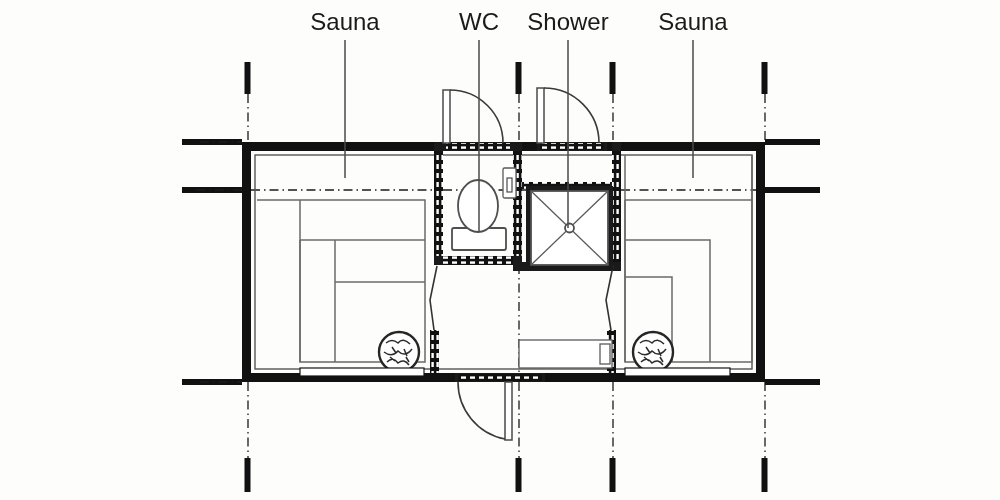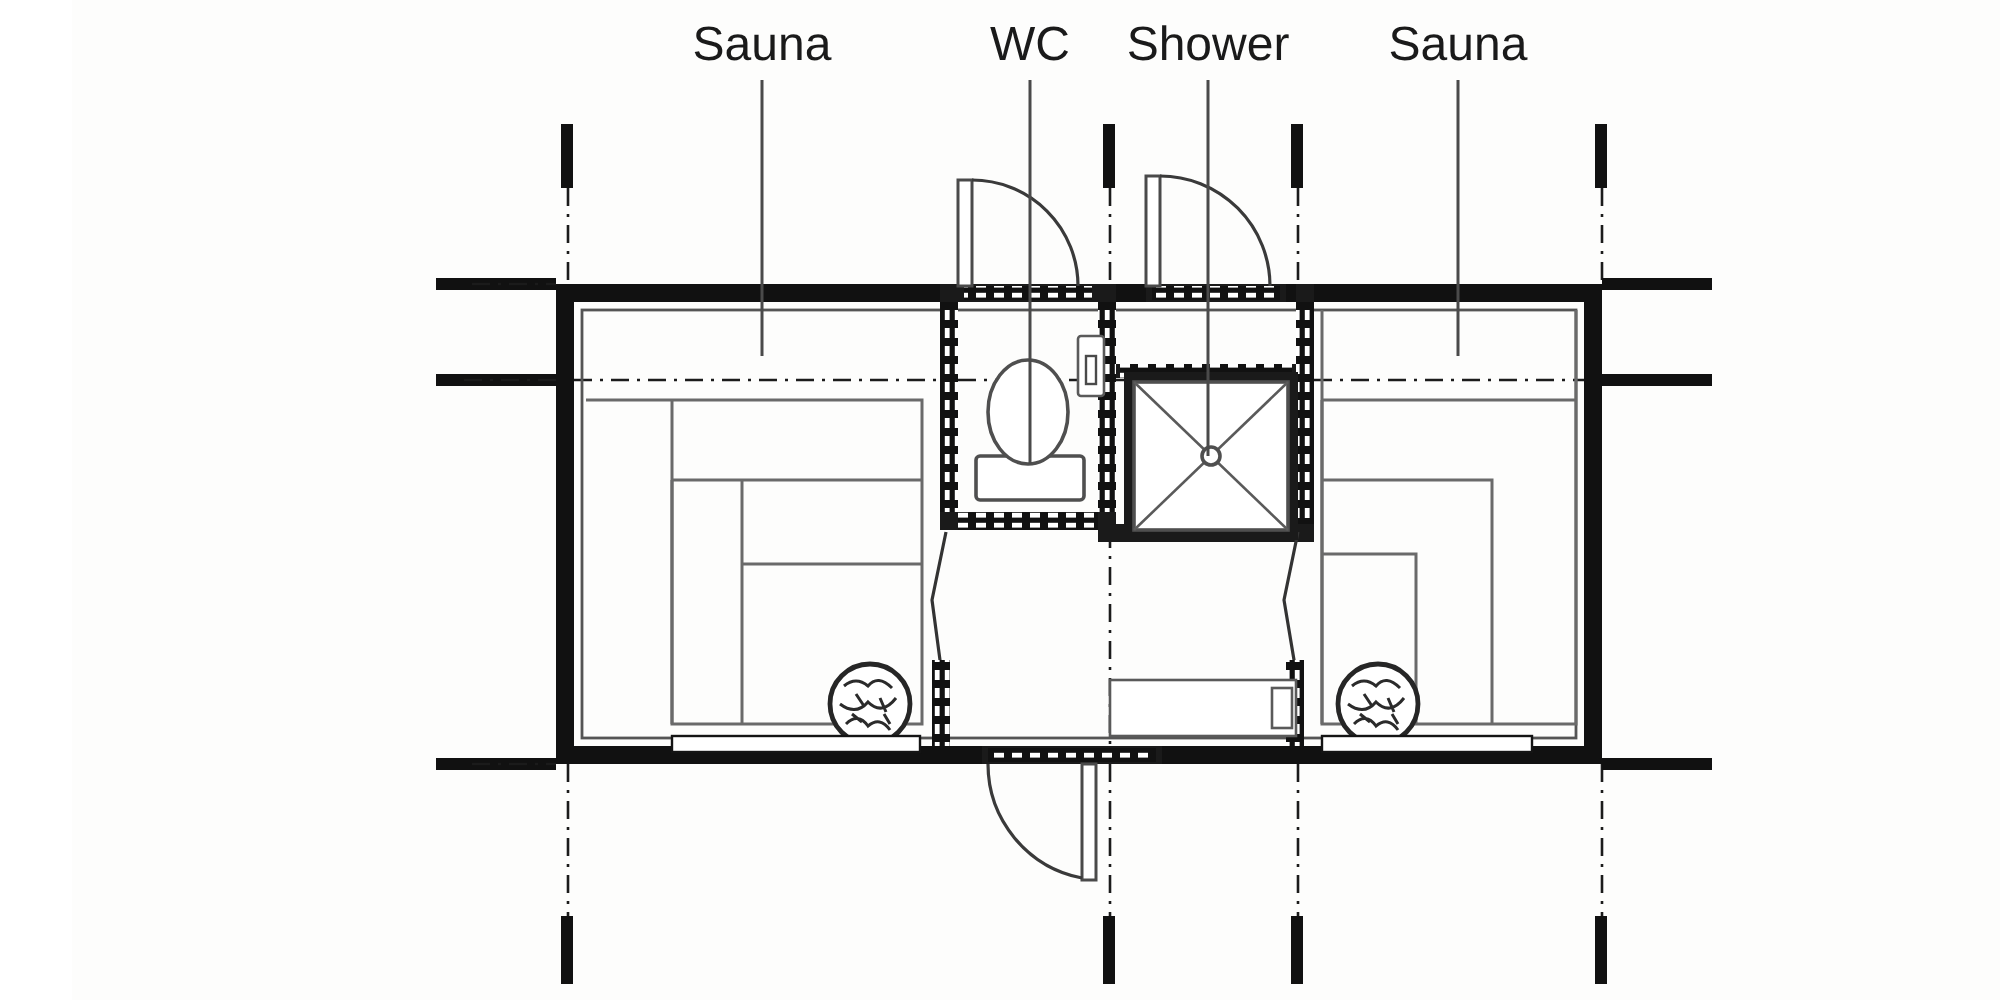--- a/index.html
+++ b/index.html
@@ -11,21 +11,20 @@
     width: 1000px;
     height: 500px;
     font-family: "Liberation Sans", sans-serif;
     overflow: hidden;
   }
   #plan-root {
     position: relative;
     width: 792px;
     height: 500px;
     background: #fdfdfc;
-    margin-left: 36px;
   }
   svg#floorplan {
     display: block;
     width: 1000px;
     height: 500px;
   }
   .label-text {
     font-family: "Liberation Sans", sans-serif;
     font-size: 24px;
     fill: #1a1a1a;

